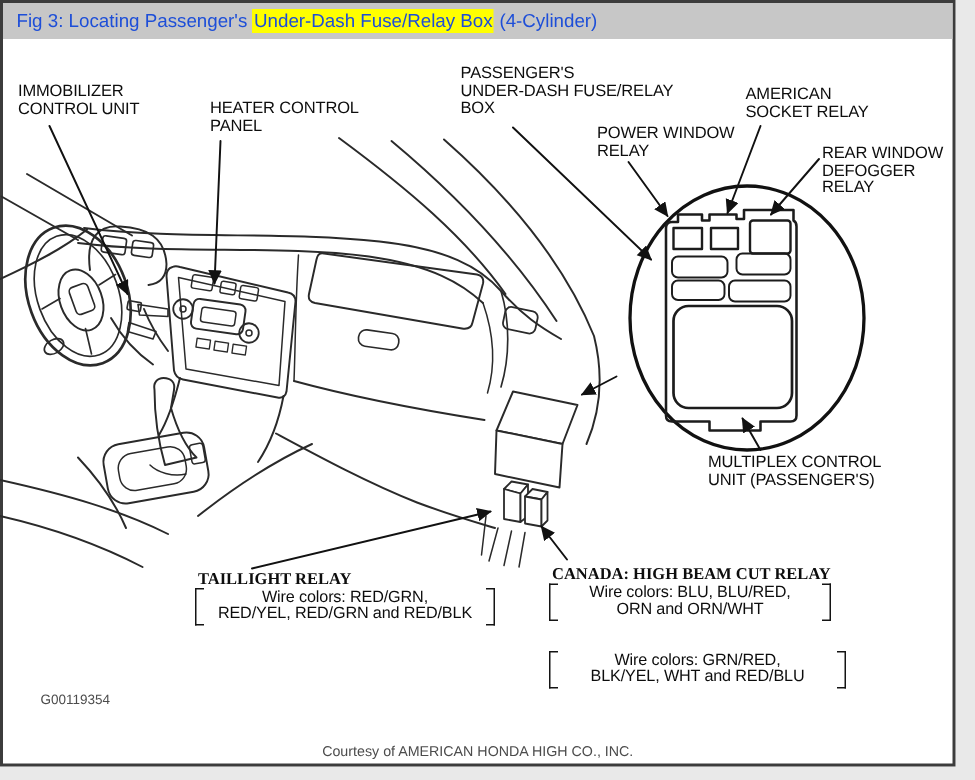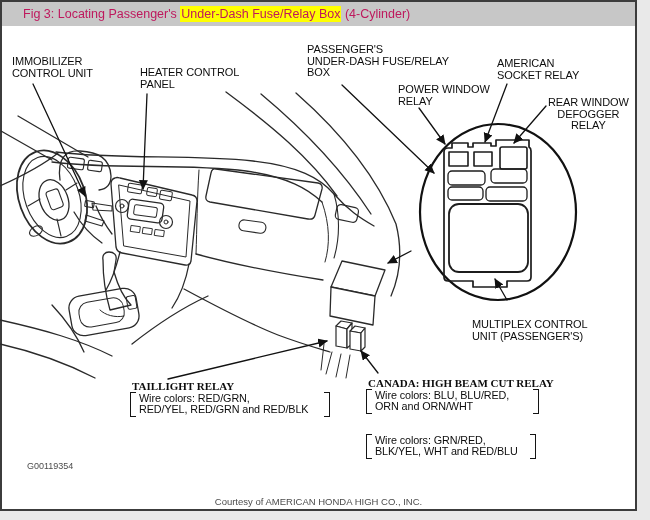--- a/index.html
+++ b/index.html
@@ -1,33 +1,33 @@
 <!DOCTYPE html>
 <html><head>
 <meta charset="utf-8">
 <style>
   html,body{margin:0;padding:0;}
   body{background:#e9e9e9;font-family:"Liberation Sans","DejaVu Sans",sans-serif;}
   #stage{position:relative;width:650px;height:520px;background:#e9e9e9;overflow:hidden;}
   #page{position:absolute;left:0;top:0;width:637px;height:511px;background:#ffffff;
         border:2px solid #3c3c3c;box-sizing:border-box;}
   #titlebar{position:absolute;left:2px;top:2px;width:633px;height:24px;background:#c7c7c7;
-        font-size:12.5px;color:#be185d;line-height:24px;padding-left:21px;box-sizing:border-box;
+        font-size:12.5px;color:#1d4ed8;line-height:24px;padding-left:9px;box-sizing:border-box;
         white-space:nowrap;overflow:hidden;}
   #titlebar .hl{background:#ffff00;padding:1px 1px;}
   svg.diagram{position:absolute;left:0;top:0;pointer-events:none;}
   .callout{position:absolute;font-weight:normal;font-size:11px;line-height:11.5px;color:#0d0d0d;
         white-space:pre-line;letter-spacing:-0.1px;}
   .note-title{position:absolute;font-weight:bold;font-size:11px;color:#0d0d0d;white-space:nowrap;font-family:Liberation Serif, serif;}
   .wirebox{position:absolute;display:flex;align-items:stretch;}
   .brk{flex:0 0 5px;width:5px;}
   .brk-l{border-top:1.5px solid #141414;border-bottom:1.5px solid #141414;border-left:1.5px solid #141414;}
   .brk-r{border-top:1.5px solid #141414;border-bottom:1.5px solid #141414;border-right:1.5px solid #141414;}
   .wires{flex:1;padding:1px 3px 2px 3px;font-size:10.8px;line-height:10.8px;color:#0d0d0d;
-        white-space:pre-line;letter-spacing:-0.1px;}
+        white-space:pre-line;letter-spacing:-0.1px;text-align:center;}
   .figid{position:absolute;left:27px;top:461px;font-size:9px;color:#4c4c4c;}
   .courtesy{position:absolute;left:0;top:496px;width:637px;text-align:center;font-size:9.5px;color:#4c4c4c;}
 </style>
 </head>
 <body>
 
 <div id="stage">
   <div id="page"></div>
 
   <div id="titlebar" style="background: rgb(199, 199, 199);">
@@ -177,43 +177,43 @@
 CONTROL UNIT</div>
   <div class="callout" style="left:140px;top:67px;">HEATER CONTROL
 PANEL</div>
   <div class="callout" style="left:307px;top:44px;">PASSENGER'S
 UNDER-DASH FUSE/RELAY
 BOX</div>
   <div class="callout" style="left:398px;top:84px;">POWER WINDOW
 RELAY</div>
   <div class="callout" style="left:497px;top:58px;">AMERICAN
 SOCKET RELAY</div>
-  <div class="callout" style="left:548px;top:97px;text-align:center;">REAR WINDOW
+  <div class="callout" style="left:548px;top:97px;">REAR WINDOW
 DEFOGGER
 RELAY</div>
-  <div class="callout" style="left:472px;top:303px;margin-top:16px;">MULTIPLEX CONTROL
+  <div class="callout" style="left:472px;top:303px;">MULTIPLEX CONTROL
 UNIT (PASSENGER'S)</div>
 
   <div class="note-title" style="left:132px;top:380px;">TAILLIGHT RELAY</div>
   <div class="wirebox" style="left:130px;top:392px;width:200px;">
     <span class="brk brk-l"></span>
     <span class="wires">Wire colors: RED/GRN,
 RED/YEL, RED/GRN and RED/BLK</span>
     <span class="brk brk-r"></span>
   </div>
 
   <div class="note-title" style="left:368px;top:377px;">CANADA: HIGH BEAM CUT RELAY</div>
-  <div class="wirebox" style="left:366px;top:389px;width:173px;">
+  <div class="wirebox" style="left:366px;top:389px;width:188px;">
     <span class="brk brk-l"></span>
     <span class="wires">Wire colors: BLU, BLU/RED,
 ORN and ORN/WHT</span>
     <span class="brk brk-r"></span>
   </div>
 
-  <div class="wirebox" style="left:366px;top:434px;width:170px;">
+  <div class="wirebox" style="left:366px;top:434px;width:198px;">
     <span class="brk brk-l"></span>
     <span class="wires">Wire colors: GRN/RED,
 BLK/YEL, WHT and RED/BLU</span>
     <span class="brk brk-r"></span>
   </div>
 
   <div class="figid">G00119354</div>
   <div class="courtesy">Courtesy of AMERICAN HONDA HIGH CO., INC.</div>
 </div>
 

